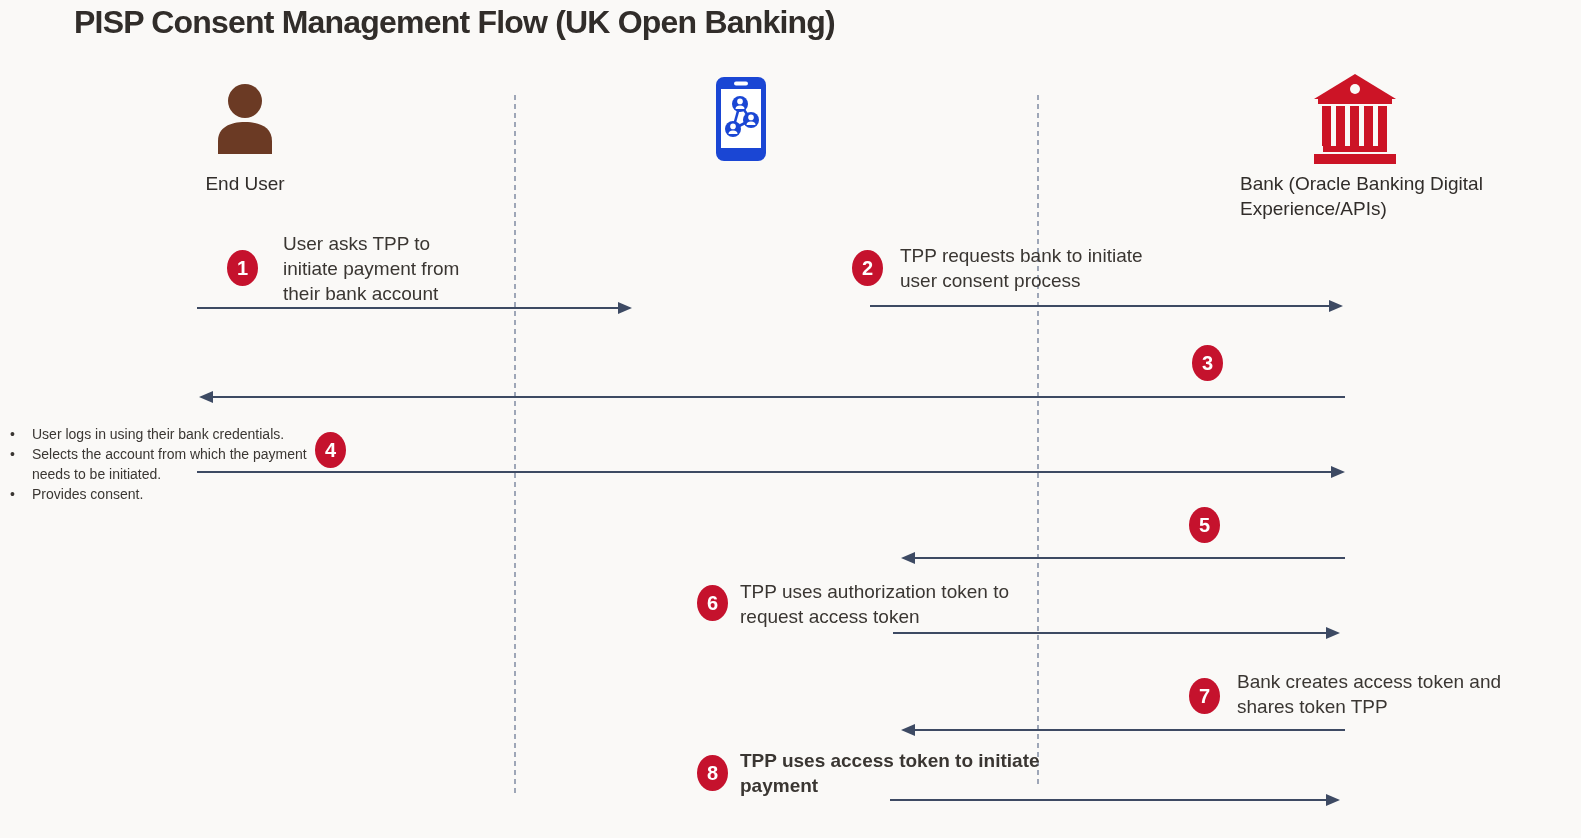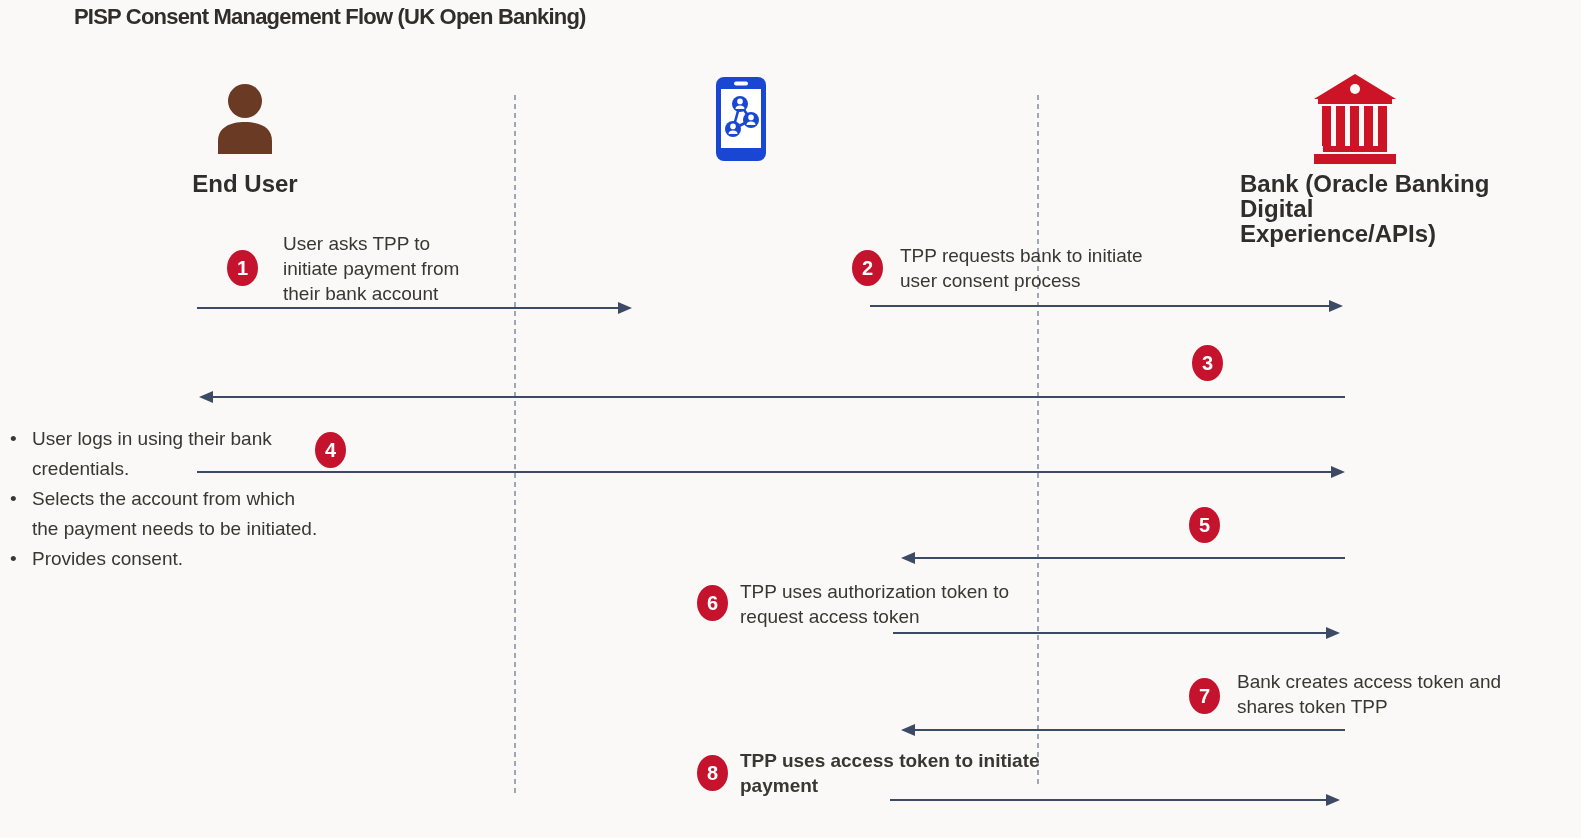--- a/index.html
+++ b/index.html
@@ -5,45 +5,45 @@
   html,body{margin:0;padding:0;}
   #canvas{
     position:relative; width:1581px; height:838px;
     background:var(--background,#faf9f7);
     font-family:"Liberation Sans",sans-serif;
     overflow:hidden;
   }
   .abs{position:absolute;}
   .page-title{
     left:74px; top:4px; width:1100px;
-    font-size:22px; font-weight:700; letter-spacing:-0.8px;
+    font-size:32px; font-weight:700; letter-spacing:-0.8px;
     color:var(--title-text,#312d2a);
   }
   .actor-label{
-    font-size:24px; font-weight:700; line-height:25px;
+    font-size:19px; font-weight:400; line-height:25px;
     color:var(--title-text,#312d2a);
   }
   .actor-label.centered{text-align:center;}
   .step-text{
     font-size:19px; line-height:25px;
     color:var(--body-text,#3a3632);
   }
   .badge{
     width:31px; height:36px; border-radius:50%;
     background:var(--badge-red,#c5122d);
     color:#fff; font-size:20px; font-weight:700;
     display:flex; align-items:center; justify-content:center;
   }
   .notes{
     left:8px; top:424px; width:312px; margin:0; padding:0;
     list-style:none;
   }
   .notes li{
     position:relative; padding-left:24px;
-    font-size:19px; line-height:30px; color:var(--body-text,#3a3632);
+    font-size:14px; line-height:20px; color:var(--body-text,#3a3632);
   }
   .notes li::before{
     content:"\2022"; position:absolute; left:2px; top:0;
     color:var(--body-text,#3a3632);
   }
   svg{display:block;}
   .ln{stroke:var(--arrow-navy,#3d4a63); stroke-width:2; fill:none;}
   .hd{fill:var(--arrow-navy,#3d4a63); stroke:none;}
   .lifeline{stroke:var(--lifeline-gray,#6e7b96); stroke-width:1.3; stroke-dasharray:5 4; fill:none;}
 </style>

